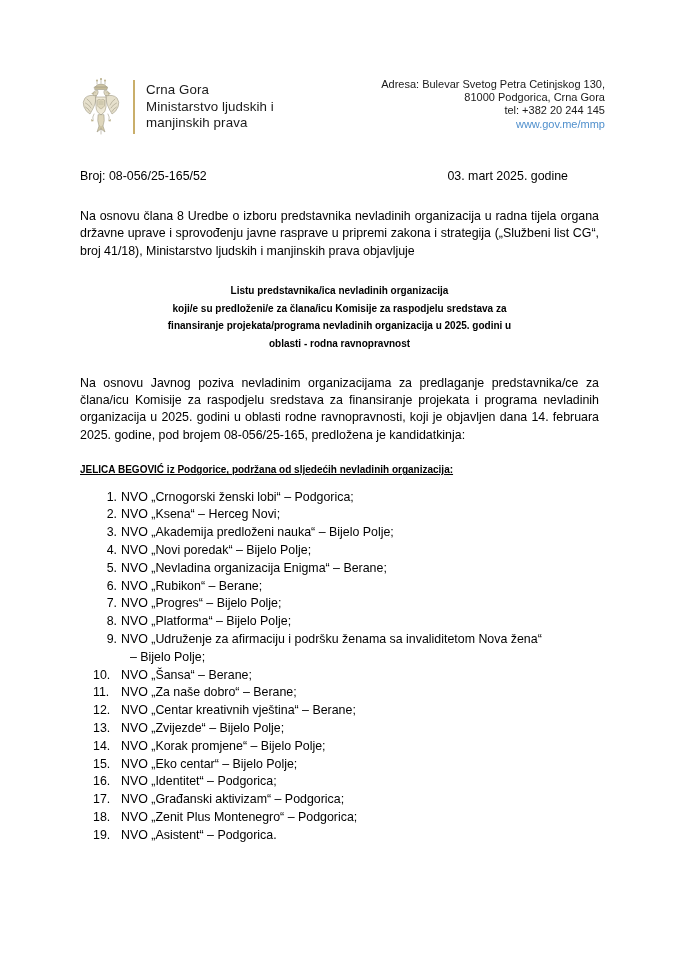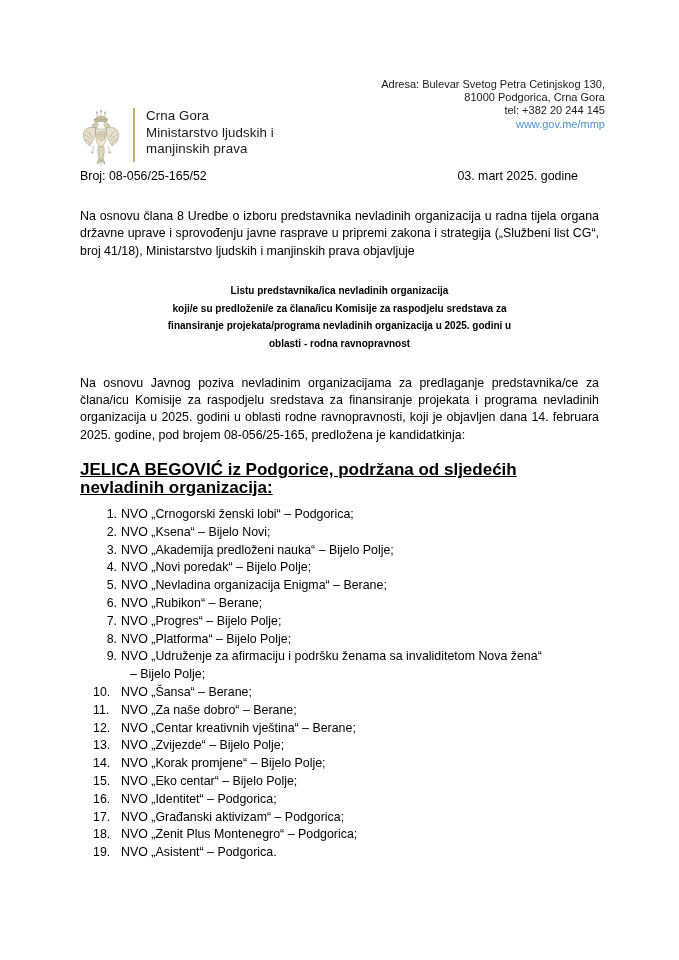--- a/index.html
+++ b/index.html
@@ -30,22 +30,21 @@
     top: 72px;
     left: 0;
     right: 0;
     height: 70px;
   }
   .letterhead {
     position: absolute;
     left: 76px;
     top: 4px;
     display: flex;
-    align-items: flex-start;
-    margin-top: 32px;
+    align-items: center;
   }
   .emblem {
     width: 50px;
     height: 62px;
     display: block;
     flex: 0 0 auto;
   }
   .emblem svg { display: block; }
   .vdivider {
     width: 2px;
@@ -82,21 +81,21 @@
   .meta-row {
     position: absolute;
     top: 168px;
     left: 80px;
     right: 91px;
     display: flex;
     justify-content: space-between;
     font-size: 12.4px;
     line-height: 16px;
   }
-  .meta-row .date { margin-right: 10px; }
+  .meta-row .date { margin-right: 20px; }
 
   
   .content {
     position: absolute;
     top: 208px;
     left: 80px;
     width: 519px;
     font-size: 12.4px;
     line-height: 17.4px;
   }
@@ -114,21 +113,21 @@
     font-weight: bold;
     font-size: 10px;
     line-height: 17.6px;
     margin: 0;
     padding: 0 12px;
   }
 
   .candidate {
     font-weight: bold;
     text-decoration: underline;
-    font-size: 17px;
+    font-size: 10px;
     line-height: 17.4px;
     margin: 0;
   }
 
   
   ol.nvo-list {
     margin: 0;
     padding: 0;
     list-style: none;
     font-size: 12.4px;
@@ -251,21 +250,21 @@
 
     <div class="spacer-sm"></div>
 
     <ol class="nvo-list" id="nvo-list">
         <li>
           <span class="num">1.</span>
           <span class="txt"><span>NVO „Crnogorski ženski lobi“ – Podgorica;</span></span>
         </li>
         <li>
           <span class="num">2.</span>
-          <span class="txt"><span>NVO „Ksena“ – Bijelo Novi;</span></span>
+          <span class="txt"><span>NVO „Ksena“ – Herceg Novi;</span></span>
         </li>
         <li>
           <span class="num">3.</span>
           <span class="txt"><span>NVO „Akademija predloženi nauka“ – Bijelo Polje;</span></span>
         </li>
         <li>
           <span class="num">4.</span>
           <span class="txt"><span>NVO „Novi poredak“ – Bijelo Polje;</span></span>
         </li>
         <li>

